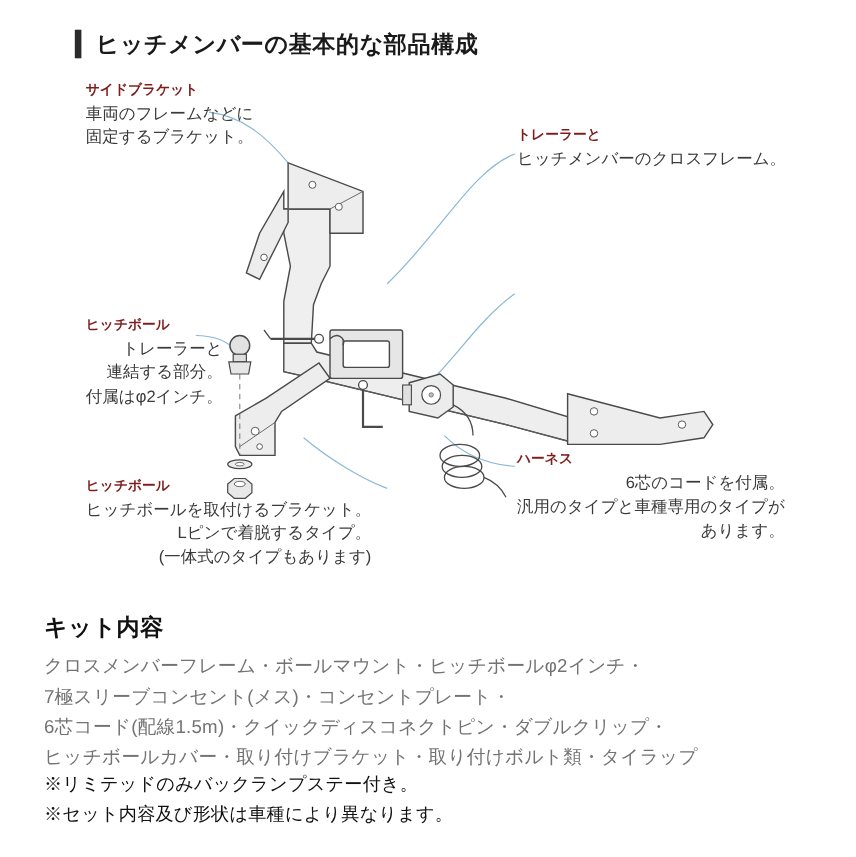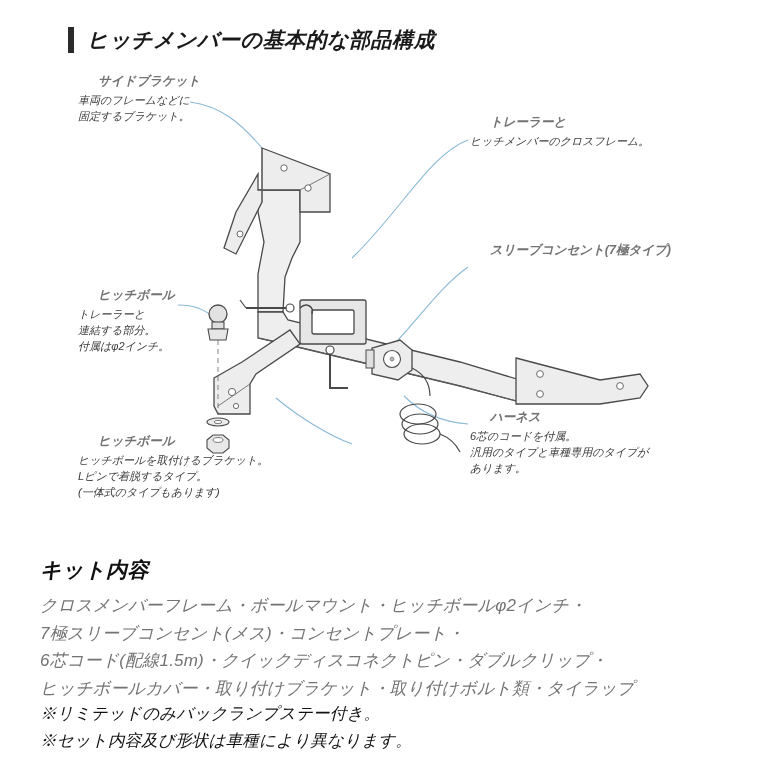--- a/index.html
+++ b/index.html
@@ -12,21 +12,20 @@
     height: 779px;
     font-family: "Liberation Sans", sans-serif;
     color: #1a1a1a;
     position: relative;
     overflow: hidden;
   }
   .page {
     position: relative;
     width: 778px;
     height: 779px;
-    font-style: italic;
   }
 
   
   .header {
     position: absolute;
     left: 68px;
     top: 26px;
     display: flex;
     align-items: center;
   }
@@ -58,31 +57,31 @@
     top: 0;
   }
 
   
   .callout {
     position: absolute;
   }
   .callout .c-title {
     font-size: 12.5px;
     font-weight: bold;
-    color: #737373;
+    color: #7f1d1d;
     line-height: 1.25;
     white-space: nowrap;
-    margin-left: 20px;
   }
   .callout .c-body {
-    font-size: 11px;
+    font-size: 15px;
     color: #3a3a3a;
     line-height: 1.45;
     margin-top: 3px;
     white-space: pre-line;
+    text-align: right;
   }
 
   .cl-side      { left: 78px;  top: 12px; }
   .cl-cross     { left: 470px; top: 53px; }
   .cl-sleeve    { left: 470px; top: 181px; }
   .cl-hitchball { left: 78px;  top: 226px; }
   .cl-harness   { left: 470px; top: 348px; }
   .cl-ballmount { left: 78px;  top: 372px; }
 
   
@@ -233,21 +232,20 @@
       <div class="c-body">車両のフレームなどに
 固定するブラケット。</div>
     </div>
 
     <div class="callout cl-cross">
       <div class="c-title">トレーラーと</div>
       <div class="c-body">ヒッチメンバーのクロスフレーム。</div>
     </div>
 
     <div class="callout cl-sleeve">
-      <div class="c-title">スリーブコンセント(7極タイプ)</div>
     </div>
 
     <div class="callout cl-hitchball">
       <div class="c-title">ヒッチボール</div>
       <div class="c-body">トレーラーと
 連結する部分。
 付属はφ2インチ。</div>
     </div>
 
     <div class="callout cl-harness">

